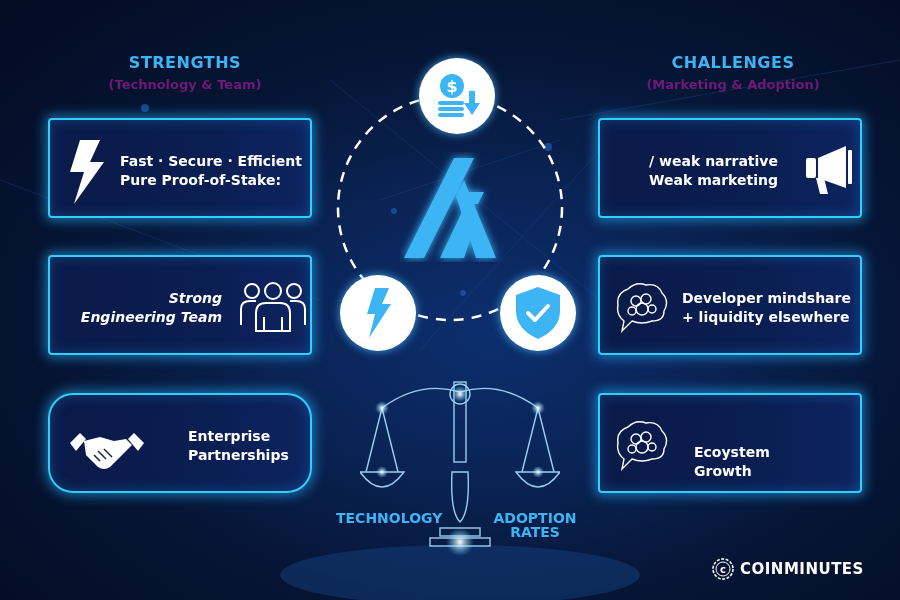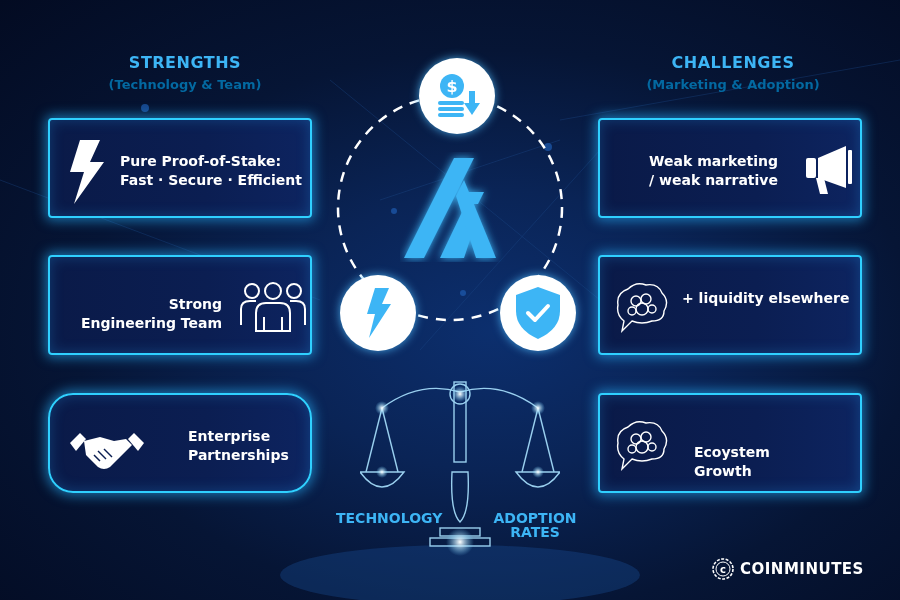--- a/index.html
+++ b/index.html
@@ -8,21 +8,21 @@
     font-family: "DejaVu Sans", sans-serif;
     background: radial-gradient(ellipse at 55% 55%, #0c2f6e 0%, #0a2456 30%, #061535 60%, #030b22 100%);
     position: relative;
     color: #ffffff;
   }
   .bg-lines { position: absolute; inset: 0; pointer-events: none; }
   .heading { position: absolute; text-align: center; }
   .heading .title {
     font-weight: bold; color: #3db5f5; font-size: 16px; letter-spacing: 0.5px; line-height: 26px;
   }
-  .heading .sub { font-weight: bold; color: #0369a1; font-size: 13px; line-height: 17px; }
+  .heading .sub { font-weight: bold; color: #701a75; font-size: 13px; line-height: 17px; }
   .h-left { left: 85px; width: 200px; top: 50px; }
   .h-right { left: 623px; width: 220px; top: 50px; }
 
   .card {
     position: absolute; width: 264px; height: 100px;
     border: 2px solid #2fd0ff;
     border-radius: 4px;
     background: linear-gradient(90deg, #0a1a48 0%, #0b1e52 60%, #0d2460 100%);
     box-shadow: 0 0 12px 3px rgba(40,180,255,0.55), inset 0 0 14px rgba(40,170,255,0.25);
     display: flex; align-items: center;
@@ -77,27 +77,27 @@
 <div class="heading h-right">
   <div class="title">CHALLENGES</div>
   <div class="sub">(Marketing &amp; Adoption)</div>
 </div>
 
 <div class="card c1">
   <svg class="ico" style="left:18px;top:20px" width="40" height="64" viewBox="0 0 40 64">
     <polygon points="12,0 32,0 22,22 36,22 6,64 16,32 2,32" fill="#ffffff"></polygon>
   </svg>
   <div class="txt" style="position:absolute;left:70px;top:32px;">
+    <div>Fast · Secure · Efficient</div>
     <div>Pure Proof-of-Stake:</div>
-    <div>Fast · Secure · Efficient</div>
   </div>
 </div>
 
 <div class="card c2">
-  <div class="txt" style="position:absolute;right:88px;top:38px;text-align:right;">
+  <div class="txt" style="position:absolute;right:88px;top:32px;text-align:right;font-style:italic;">
     <div>Strong</div>
     <div>Engineering Team</div>
   </div>
   <svg class="ico" style="left:188px;top:24px" width="70" height="52" viewBox="0 0 70 52">
     <g fill="none" stroke="#ffffff" stroke-width="2">
       <circle cx="14" cy="10" r="7"></circle>
         <circle cx="56" cy="10" r="7"></circle>
         <circle cx="35" cy="10" r="8"></circle>
       <path d="M3 44 V28 q0-8 9-8 h6"></path>
         <path d="M67 44 V28 q0-8 -9-8 h-6"></path>
@@ -122,22 +122,22 @@
     </g>
   </svg>
   <div class="txt" style="position:absolute;left:138px;top:32px;">
     <div>Enterprise</div>
     <div>Partnerships</div>
   </div>
 </div>
 
 <div class="card c4">
   <div class="txt" style="position:absolute;right:82px;top:32px;text-align:center;">
+    <div>/ weak narrative</div>
     <div>Weak marketing</div>
-    <div>/ weak narrative</div>
   </div>
   <svg class="ico" style="left:206px;top:26px" width="46" height="50" viewBox="0 0 46 50">
     <g fill="#ffffff">
       <rect x="0" y="12" width="10" height="20" rx="2"></rect>
       <polygon points="12,12 40,0 40,42 12,32"></polygon>
       <rect x="42" y="4" width="4" height="34" rx="1"></rect>
       <polygon points="10,32 18,32 22,48 14,48"></polygon>
     </g>
   </svg>
 </div>
@@ -147,20 +147,21 @@
     <g fill="none" stroke="#ffffff" stroke-width="1.4">
       <path d="M10 40 Q2 34 4 24 Q2 12 14 8 Q22 0 32 4 Q44 2 48 12 Q56 20 50 30 Q50 40 38 40 Q28 44 18 40 L8 50 Z"></path>
       <circle cx="22" cy="20" r="5"></circle>
         <circle cx="32" cy="18" r="5"></circle>
         <circle cx="28" cy="28" r="6"></circle>
       <circle cx="18" cy="30" r="4"></circle>
         <circle cx="38" cy="28" r="4"></circle>
     </g>
   </svg>
   <div class="txt" style="position:absolute;left:82px;top:32px;">
+    <div>Developer mindshare</div>
     <div>+ liquidity elsewhere</div>
   </div>
 </div>
 
 <div class="card c6">
   <svg class="ico" style="left:14px;top:24px" width="56" height="52" viewBox="0 0 56 52">
     <g fill="none" stroke="#ffffff" stroke-width="1.4">
       <path d="M10 40 Q2 34 4 24 Q2 12 14 8 Q22 0 32 4 Q44 2 48 12 Q56 20 50 30 Q50 40 38 40 Q28 44 18 40 L8 50 Z"></path>
       <circle cx="22" cy="20" r="5"></circle>
         <circle cx="32" cy="18" r="5"></circle>

